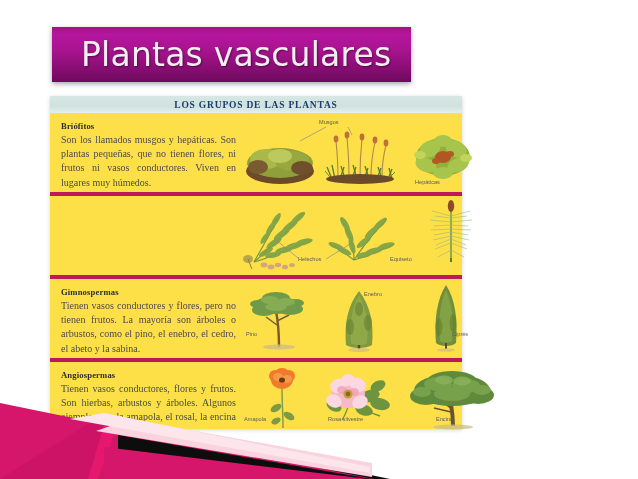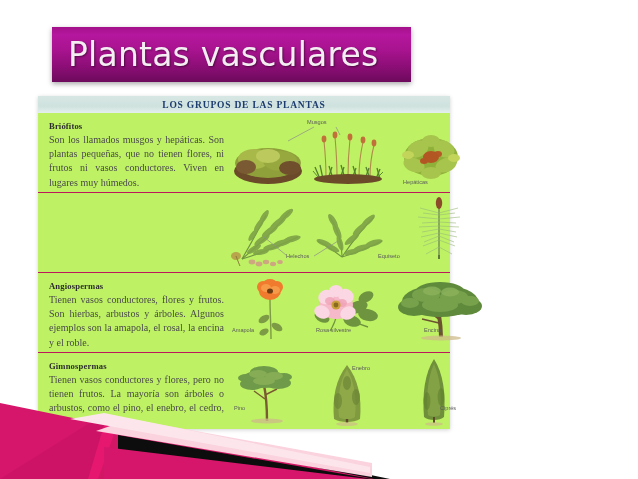--- a/index.html
+++ b/index.html
@@ -14,41 +14,41 @@
   
   .title-banner{
     position:absolute;left:52px;top:27px;width:359px;height:55px;
     background:linear-gradient(180deg,#a3108a 0%,#b5179e 14%,#a8138f 42%,#8e0e78 70%,#6d0a5c 100%);
     box-shadow:0 2px 5px rgba(0,0,0,.35);
     display:flex;align-items:center;
   }
   .title-text{
     color:#f4eef2;font-size:33px;line-height:1;
     font-family:"DejaVu Sans",sans-serif;font-weight:400;
-    padding-left:16px;letter-spacing:.2px;
+    padding-left:29px;letter-spacing:.2px;
     text-shadow:1px 1px 2px rgba(0,0,0,.45);
     white-space:nowrap;
   }
 
   
   .sheet{
-    position:absolute;left:38px;top:96px;width:412px;height:333px;
-    background:#bef264;
+    position:absolute;left:50px;top:96px;width:412px;height:333px;
+    background:#fde047;
     box-shadow:0 1px 4px rgba(0,0,0,.18);
   }
   .sheet-head{
     height:17px;background:linear-gradient(180deg,#d7e7e4 0%,#cfe2de 60%,#e4efec 100%);
     display:flex;align-items:center;justify-content:center;
   }
   .sheet-head-text{
     font-family:"Liberation Serif",serif;font-weight:700;
     font-size:9.5px;color:#1c3b6e;letter-spacing:.8px;
   }
 
-  .row{position:relative;height:79px;border-bottom:1px solid #be185d;}
+  .row{position:relative;height:79px;border-bottom:4px solid #be185d;}
   .row:last-child{border-bottom:none;height:78px;}
   .row-text{position:absolute;left:11px;top:8px;width:175px;}
   .grp-title{
     font-family:"Liberation Serif",serif;font-weight:700;
     font-size:8.6px;color:#2d2d2d;margin-bottom:2px;letter-spacing:.15px;
   }
   .grp-body{
     font-family:"Liberation Serif",serif;font-size:10px;color:#4a4a4a;
     line-height:1.42;text-align:justify;
   }
@@ -250,105 +250,20 @@
           <path d="M58 62 L36 44" stroke="#8d8d8d" stroke-width=".7" fill="none"></path>
           <path d="M86 63 L110 48" stroke="#8d8d8d" stroke-width=".7" fill="none"></path>
         </svg>
         <span class="lbl" style="left:58px;top:60px">Helechos</span>
         <span class="lbl" style="left:150px;top:60px">Equiseto</span>
       </div>
     </div>
 
     <div class="row">
       <div class="row-text">
-        <div class="grp-title">Angiospermas</div>
-        <div class="grp-body">Tienen vasos conductores, flores y frutos. Son hierbas, arbustos y árboles. Algunos ejemplos son la amapola, el rosal, la encina y el roble.</div>
-      </div>
-      <div class="art">
-
-        <svg width="40" height="70" style="position:absolute;left:22px;top:2px">
-          <path d="M21 64 C21 50 20 38 20 24" stroke="#7d9a45" stroke-width="1.4" fill="none"></path>
-          <g fill="#7d9a45">
-            <ellipse cx="14" cy="44" rx="6" ry="3.4" transform="rotate(-32 14 44)"></ellipse>
-            <ellipse cx="27" cy="52" rx="6" ry="3.4" transform="rotate(32 27 52)"></ellipse>
-            <ellipse cx="14" cy="57" rx="5" ry="3" transform="rotate(-28 14 57)"></ellipse>
-          </g>
-          <g fill="#f07a2e">
-            <ellipse cx="20" cy="16" rx="11" ry="9"></ellipse>
-            <ellipse cx="13" cy="12" rx="6" ry="6"></ellipse>
-            <ellipse cx="27" cy="12" rx="6" ry="6"></ellipse>
-            <ellipse cx="20" cy="9" rx="7" ry="5"></ellipse>
-          </g>
-          <g fill="#f9a04c" opacity=".85">
-            <ellipse cx="16" cy="13" rx="5" ry="4"></ellipse>
-              <ellipse cx="25" cy="15" rx="5" ry="4"></ellipse>
-          </g>
-          <ellipse cx="20" cy="16" rx="3" ry="2.6" fill="#6b3a12"></ellipse>
-        </svg>
-
-        <svg width="78" height="56" style="position:absolute;left:78px;top:6px">
-          <path d="M30 30 C38 38 48 44 62 48" stroke="#6f9440" stroke-width="1.4" fill="none"></path>
-          <path d="M32 32 C30 40 28 46 24 52" stroke="#6f9440" stroke-width="1.2" fill="none"></path>
-          <g fill="#6f9440">
-            <ellipse cx="52" cy="28" rx="10" ry="6" transform="rotate(-18 52 28)"></ellipse>
-            <ellipse cx="62" cy="36" rx="10" ry="6" transform="rotate(12 62 36)"></ellipse>
-            <ellipse cx="46" cy="42" rx="9" ry="5.4" transform="rotate(18 46 42)"></ellipse>
-            <ellipse cx="16" cy="38" rx="8" ry="5" transform="rotate(28 16 38)"></ellipse>
-            <ellipse cx="60" cy="18" rx="8" ry="5" transform="rotate(-28 60 18)"></ellipse>
-          </g>
-          <g fill="#f6b9c9">
-            <ellipse cx="30" cy="26" rx="17" ry="14"></ellipse>
-          </g>
-          <g fill="#fad7e2">
-            <ellipse cx="20" cy="18" rx="8" ry="7" transform="rotate(-30 20 18)"></ellipse>
-            <ellipse cx="40" cy="17" rx="8" ry="7" transform="rotate(30 40 17)"></ellipse>
-            <ellipse cx="16" cy="33" rx="8" ry="6.4" transform="rotate(25 16 33)"></ellipse>
-            <ellipse cx="42" cy="34" rx="8" ry="6.4" transform="rotate(-25 42 34)"></ellipse>
-            <ellipse cx="30" cy="12" rx="7" ry="6"></ellipse>
-          </g>
-          <g fill="#ef9fb4" opacity=".75">
-            <ellipse cx="24" cy="22" rx="5" ry="4"></ellipse>
-              <ellipse cx="36" cy="24" rx="5" ry="4"></ellipse>
-          </g>
-          <circle cx="30" cy="26" r="4.6" fill="#c8a03a"></circle>
-          <circle cx="30" cy="26" r="2.4" fill="#8a6a20"></circle>
-        </svg>
-
-        <svg width="86" height="62" style="position:absolute;left:170px;top:6px">
-          <path d="M43 58 C43 48 42 42 41 36" stroke="#6b5230" stroke-width="4" fill="none"></path>
-          <path d="M41 40 L28 30" stroke="#6b5230" stroke-width="2.2" fill="none"></path>
-          <path d="M41 38 L56 28" stroke="#6b5230" stroke-width="2.2" fill="none"></path>
-          <path d="M41 44 L24 40" stroke="#6b5230" stroke-width="1.6" fill="none"></path>
-          <g fill="#5f8a3c">
-            <ellipse cx="42" cy="22" rx="38" ry="16"></ellipse>
-            <ellipse cx="16" cy="28" rx="16" ry="9"></ellipse>
-            <ellipse cx="68" cy="27" rx="16" ry="9"></ellipse>
-            <ellipse cx="42" cy="12" rx="24" ry="9"></ellipse>
-          </g>
-          <g fill="#78a14c">
-            <ellipse cx="28" cy="16" rx="14" ry="7"></ellipse>
-              <ellipse cx="56" cy="18" rx="14" ry="7"></ellipse>
-            <ellipse cx="42" cy="26" rx="18" ry="7"></ellipse>
-              <ellipse cx="12" cy="24" rx="9" ry="5"></ellipse>
-            <ellipse cx="72" cy="22" rx="9" ry="5"></ellipse>
-          </g>
-          <g fill="#8cb35c" opacity=".8">
-            <ellipse cx="34" cy="12" rx="9" ry="4.4"></ellipse>
-              <ellipse cx="52" cy="13" rx="9" ry="4.4"></ellipse>
-          </g>
-          <ellipse cx="43" cy="59" rx="20" ry="2.6" fill="#cdbb88" opacity=".75"></ellipse>
-        </svg>
-        <span class="lbl" style="left:4px;top:54px">Amapola</span>
-        <span class="lbl" style="left:88px;top:54px">Rosa silvestre</span>
-        <span class="lbl" style="left:196px;top:54px">Encina</span>
-      </div>
-    </div>
-
-    <div class="row">
-      <div class="row-text">
         <div class="grp-title">Gimnospermas</div>
         <div class="grp-body">Tienen vasos conductores y flores, pero no tienen frutos. La mayoría son árboles o arbustos, como el pino, el enebro, el cedro, el abeto y la sabina.</div>
       </div>
       <div class="art">
 
         <svg width="66" height="66" style="position:absolute;left:6px;top:6px">
           <path d="M33 62 C33 46 32 36 30 26" stroke="#7a5a32" stroke-width="2.4" fill="none"></path>
           <path d="M31 40 L20 32" stroke="#7a5a32" stroke-width="1.4" fill="none"></path>
           <path d="M31 36 L43 30" stroke="#7a5a32" stroke-width="1.4" fill="none"></path>
           <g fill="#6f9a4a">
@@ -386,20 +301,105 @@
           <g fill="#60802f" opacity=".6">
             <ellipse cx="13" cy="46" rx="3.4" ry="9"></ellipse>
               <ellipse cx="27" cy="42" rx="3.4" ry="9"></ellipse>
           </g>
           <path d="M20 68 L20 62" stroke="#5b4a28" stroke-width="2" fill="none"></path>
           <ellipse cx="20" cy="69" rx="9" ry="1.8" fill="#cdbb88" opacity=".7"></ellipse>
         </svg>
         <span class="lbl" style="left:6px;top:52px">Pino</span>
         <span class="lbl" style="left:124px;top:12px">Enebro</span>
         <span class="lbl" style="left:212px;top:52px">Ciprés</span>
+      </div>
+    </div>
+
+    <div class="row">
+      <div class="row-text">
+        <div class="grp-title">Angiospermas</div>
+        <div class="grp-body">Tienen vasos conductores, flores y frutos. Son hierbas, arbustos y árboles. Algunos ejemplos son la amapola, el rosal, la encina y el roble.</div>
+      </div>
+      <div class="art">
+
+        <svg width="40" height="70" style="position:absolute;left:22px;top:2px">
+          <path d="M21 64 C21 50 20 38 20 24" stroke="#7d9a45" stroke-width="1.4" fill="none"></path>
+          <g fill="#7d9a45">
+            <ellipse cx="14" cy="44" rx="6" ry="3.4" transform="rotate(-32 14 44)"></ellipse>
+            <ellipse cx="27" cy="52" rx="6" ry="3.4" transform="rotate(32 27 52)"></ellipse>
+            <ellipse cx="14" cy="57" rx="5" ry="3" transform="rotate(-28 14 57)"></ellipse>
+          </g>
+          <g fill="#f07a2e">
+            <ellipse cx="20" cy="16" rx="11" ry="9"></ellipse>
+            <ellipse cx="13" cy="12" rx="6" ry="6"></ellipse>
+            <ellipse cx="27" cy="12" rx="6" ry="6"></ellipse>
+            <ellipse cx="20" cy="9" rx="7" ry="5"></ellipse>
+          </g>
+          <g fill="#f9a04c" opacity=".85">
+            <ellipse cx="16" cy="13" rx="5" ry="4"></ellipse>
+              <ellipse cx="25" cy="15" rx="5" ry="4"></ellipse>
+          </g>
+          <ellipse cx="20" cy="16" rx="3" ry="2.6" fill="#6b3a12"></ellipse>
+        </svg>
+
+        <svg width="78" height="56" style="position:absolute;left:78px;top:6px">
+          <path d="M30 30 C38 38 48 44 62 48" stroke="#6f9440" stroke-width="1.4" fill="none"></path>
+          <path d="M32 32 C30 40 28 46 24 52" stroke="#6f9440" stroke-width="1.2" fill="none"></path>
+          <g fill="#6f9440">
+            <ellipse cx="52" cy="28" rx="10" ry="6" transform="rotate(-18 52 28)"></ellipse>
+            <ellipse cx="62" cy="36" rx="10" ry="6" transform="rotate(12 62 36)"></ellipse>
+            <ellipse cx="46" cy="42" rx="9" ry="5.4" transform="rotate(18 46 42)"></ellipse>
+            <ellipse cx="16" cy="38" rx="8" ry="5" transform="rotate(28 16 38)"></ellipse>
+            <ellipse cx="60" cy="18" rx="8" ry="5" transform="rotate(-28 60 18)"></ellipse>
+          </g>
+          <g fill="#f6b9c9">
+            <ellipse cx="30" cy="26" rx="17" ry="14"></ellipse>
+          </g>
+          <g fill="#fad7e2">
+            <ellipse cx="20" cy="18" rx="8" ry="7" transform="rotate(-30 20 18)"></ellipse>
+            <ellipse cx="40" cy="17" rx="8" ry="7" transform="rotate(30 40 17)"></ellipse>
+            <ellipse cx="16" cy="33" rx="8" ry="6.4" transform="rotate(25 16 33)"></ellipse>
+            <ellipse cx="42" cy="34" rx="8" ry="6.4" transform="rotate(-25 42 34)"></ellipse>
+            <ellipse cx="30" cy="12" rx="7" ry="6"></ellipse>
+          </g>
+          <g fill="#ef9fb4" opacity=".75">
+            <ellipse cx="24" cy="22" rx="5" ry="4"></ellipse>
+              <ellipse cx="36" cy="24" rx="5" ry="4"></ellipse>
+          </g>
+          <circle cx="30" cy="26" r="4.6" fill="#c8a03a"></circle>
+          <circle cx="30" cy="26" r="2.4" fill="#8a6a20"></circle>
+        </svg>
+
+        <svg width="86" height="62" style="position:absolute;left:170px;top:6px">
+          <path d="M43 58 C43 48 42 42 41 36" stroke="#6b5230" stroke-width="4" fill="none"></path>
+          <path d="M41 40 L28 30" stroke="#6b5230" stroke-width="2.2" fill="none"></path>
+          <path d="M41 38 L56 28" stroke="#6b5230" stroke-width="2.2" fill="none"></path>
+          <path d="M41 44 L24 40" stroke="#6b5230" stroke-width="1.6" fill="none"></path>
+          <g fill="#5f8a3c">
+            <ellipse cx="42" cy="22" rx="38" ry="16"></ellipse>
+            <ellipse cx="16" cy="28" rx="16" ry="9"></ellipse>
+            <ellipse cx="68" cy="27" rx="16" ry="9"></ellipse>
+            <ellipse cx="42" cy="12" rx="24" ry="9"></ellipse>
+          </g>
+          <g fill="#78a14c">
+            <ellipse cx="28" cy="16" rx="14" ry="7"></ellipse>
+              <ellipse cx="56" cy="18" rx="14" ry="7"></ellipse>
+            <ellipse cx="42" cy="26" rx="18" ry="7"></ellipse>
+              <ellipse cx="12" cy="24" rx="9" ry="5"></ellipse>
+            <ellipse cx="72" cy="22" rx="9" ry="5"></ellipse>
+          </g>
+          <g fill="#8cb35c" opacity=".8">
+            <ellipse cx="34" cy="12" rx="9" ry="4.4"></ellipse>
+              <ellipse cx="52" cy="13" rx="9" ry="4.4"></ellipse>
+          </g>
+          <ellipse cx="43" cy="59" rx="20" ry="2.6" fill="#cdbb88" opacity=".75"></ellipse>
+        </svg>
+        <span class="lbl" style="left:4px;top:54px">Amapola</span>
+        <span class="lbl" style="left:88px;top:54px">Rosa silvestre</span>
+        <span class="lbl" style="left:196px;top:54px">Encina</span>
       </div>
     </div>
 
   </div>
 
   <div class="ribbon">
     <svg class="rb" viewBox="0 0 638 90" preserveAspectRatio="none">
       <polygon points="0,90 370,90 0,14" fill="#d6166b"></polygon>
       <polygon points="0,90 310,90 96,30" fill="#c41260" opacity=".55"></polygon>
       <polygon points="98,90 390,90 118,34" fill="#0d0d0d"></polygon>

